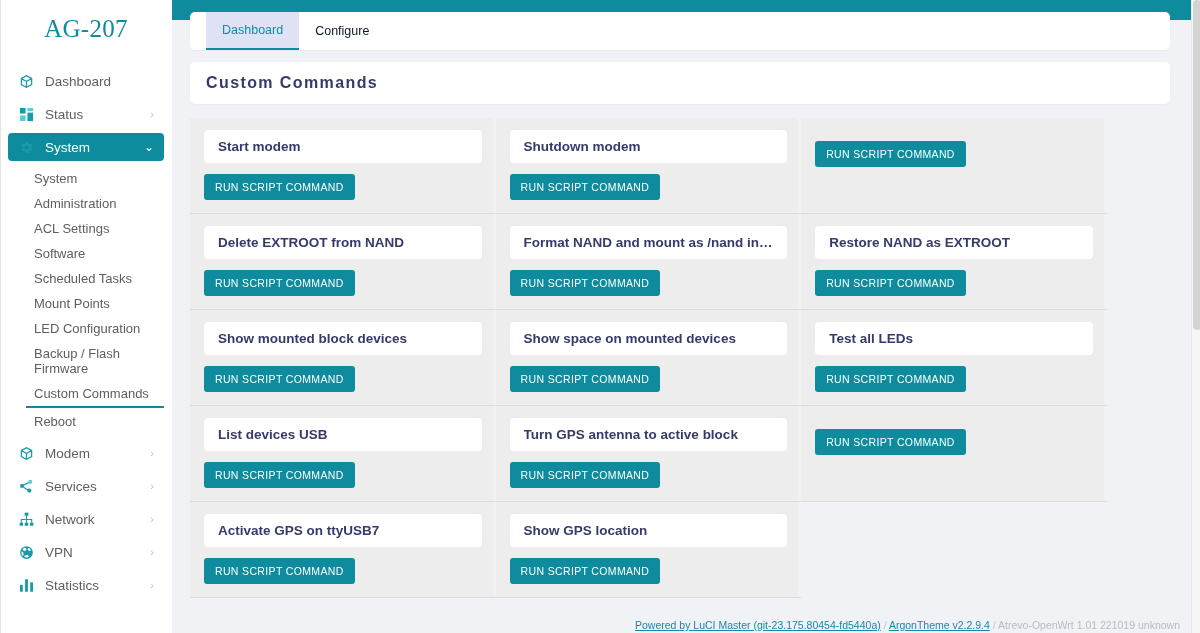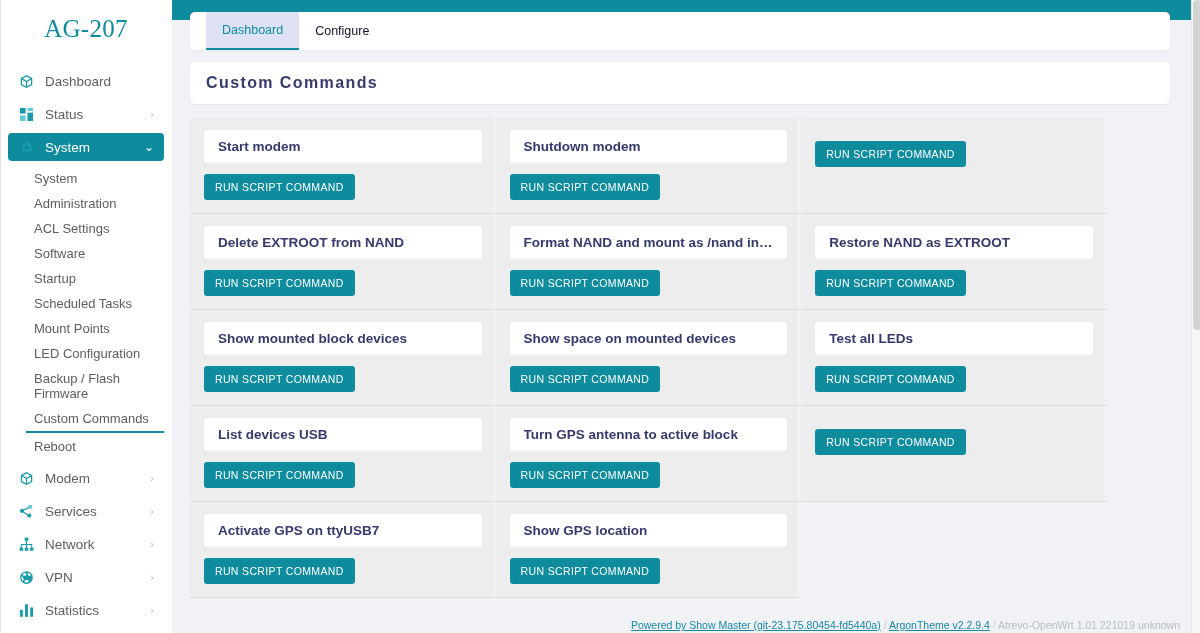--- a/index.html
+++ b/index.html
@@ -280,21 +280,20 @@
               <path fill="#1a9bab" d="M19.4 13a7.6 7.6 0 0 0 0-2l2.1-1.6-2-3.5-2.5 1a7.7 7.7 0 0 0-1.7-1l-.4-2.6h-4l-.4 2.6c-.6.2-1.2.6-1.7 1l-2.5-1-2 3.5L6.6 11a7.6 7.6 0 0 0 0 2l-2.1 1.6 2 3.5 2.5-1c.5.4 1.1.8 1.7 1l.4 2.6h4l.4-2.6c.6-.2 1.2-.6 1.7-1l2.5 1 2-3.5L19.4 13ZM12 15.6A3.6 3.6 0 1 1 15.6 12 3.6 3.6 0 0 1 12 15.6Z"></path>
             </svg>
           </span>
           <span class="lbl">System</span>
           <span class="chev">⌄</span>
         </div>
         <div class="sub-item">System</div>
         <div class="sub-item">Administration</div>
         <div class="sub-item">ACL Settings</div>
         <div class="sub-item">Software</div>
-        <div class="sub-item">Startup</div>
         <div class="sub-item">Scheduled Tasks</div>
         <div class="sub-item">Mount Points</div>
         <div class="sub-item">LED Configuration</div>
         <div class="sub-item">Backup / Flash Firmware</div>
         <div class="sub-item current">Custom Commands</div>
         <div class="sub-item">Reboot</div>
         <div class="nav-item">
           <span class="ic">
             <svg viewBox="0 0 24 24">
               <path fill="#1a9bab" d="M12 1.5 2.8 6.3v11.4L12 22.5l9.2-4.8V6.3L12 1.5Zm0 2.6 6.2 3.2L12 10.6 5.8 7.3 12 4.1ZM4.8 9l6.2 3.3v7.2L4.8 16.2V9Zm8.2 10.5v-7.2L19.2 9v7.2L13 19.5Z"></path>
@@ -403,20 +402,20 @@
               <span>Activate GPS on ttyUSB7</span>
             </div><button class="run-btn">RUN SCRIPT COMMAND</button></div>
           <div class="card"><div class="cmd-name">
               <span>Show GPS location</span>
             </div><button class="run-btn">RUN SCRIPT COMMAND</button></div>
           <div class="card spacer"></div>
         </div>
     </div>
 
     <div class="footer">
-      <a href="#">Powered by Show Master (git-23.175.80454-fd5440a)</a><span class="sep"> / </span><a href="#">ArgonTheme v2.2.9.4</a><span class="sep"> / </span><span>Atrevo-OpenWrt 1.01 221019 unknown</span>
+      <a href="#">Powered by LuCI Master (git-23.175.80454-fd5440a)</a><span class="sep"> / </span><a href="#">ArgonTheme v2.2.9.4</a><span class="sep"> / </span><span>Atrevo-OpenWrt 1.01 221019 unknown</span>
     </div>
 
     <div class="scrollbar-track">
       <div class="scrollbar-thumb"></div>
     </div>
   </section>
 </div>
 
 </body></html>

